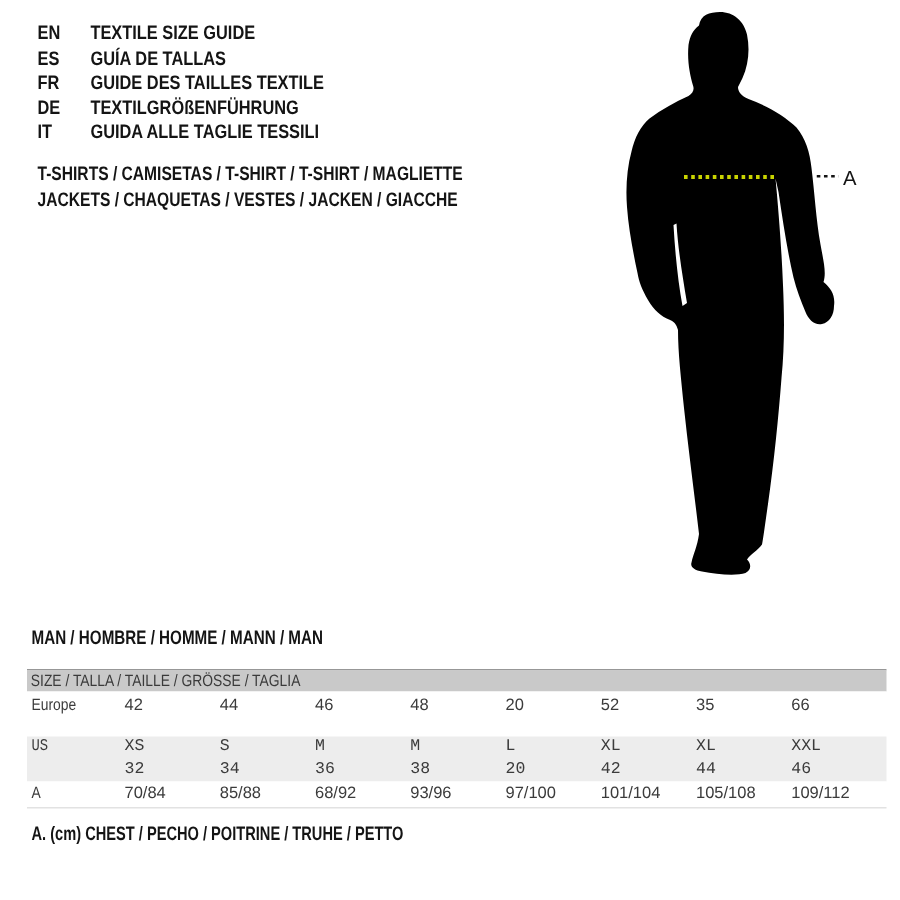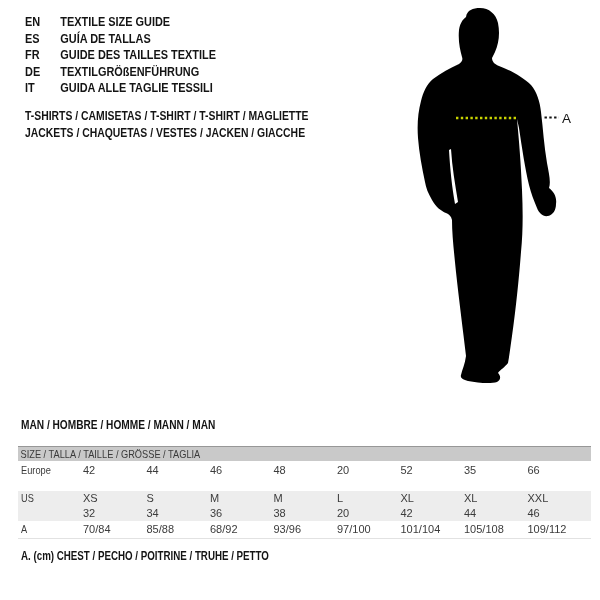--- a/index.html
+++ b/index.html
@@ -27,21 +27,21 @@
 
   .size-table{position:absolute;left:18px;top:446px;width:573px;
               border-top:1px solid #979797;border-bottom:1px solid #e2e2e2;
               font-size:11px;color:#3b3b3b;}
   .st-header{height:14px;line-height:14px;background:#c9c9c9;color:#3a3a3a;}
   .st-header .cond{padding-left:3px;}
   .st-row{display:grid;grid-template-columns:65px repeat(8,1fr);}
   .st-label{padding-left:3px;text-align:left;overflow:visible;}
   .st-cell{text-align:left;}
   .r-europe{height:30px;line-height:18px;background:#ffffff;}
-  .r-us{background:#ededed;}
+  .r-us{background:#ededed;font-family:Liberation Mono, monospace;}
   .r-us .st-row{height:15px;line-height:15px;}
   .r-a{height:17px;line-height:17px;background:#ffffff;}
 
   .footnote{position:absolute;left:21px;top:549px;font-size:13px;font-weight:bold;
             color:#141414;line-height:14px;transform:scaleX(0.75);transform-origin:0 0;
             white-space:nowrap;}
 </style>
 </head>
 <body>
 

